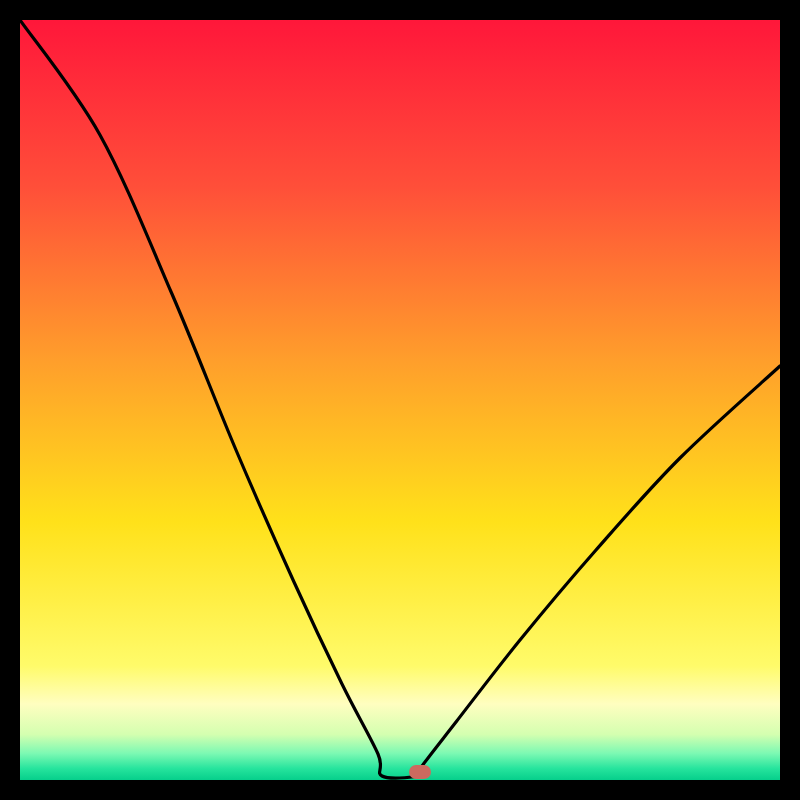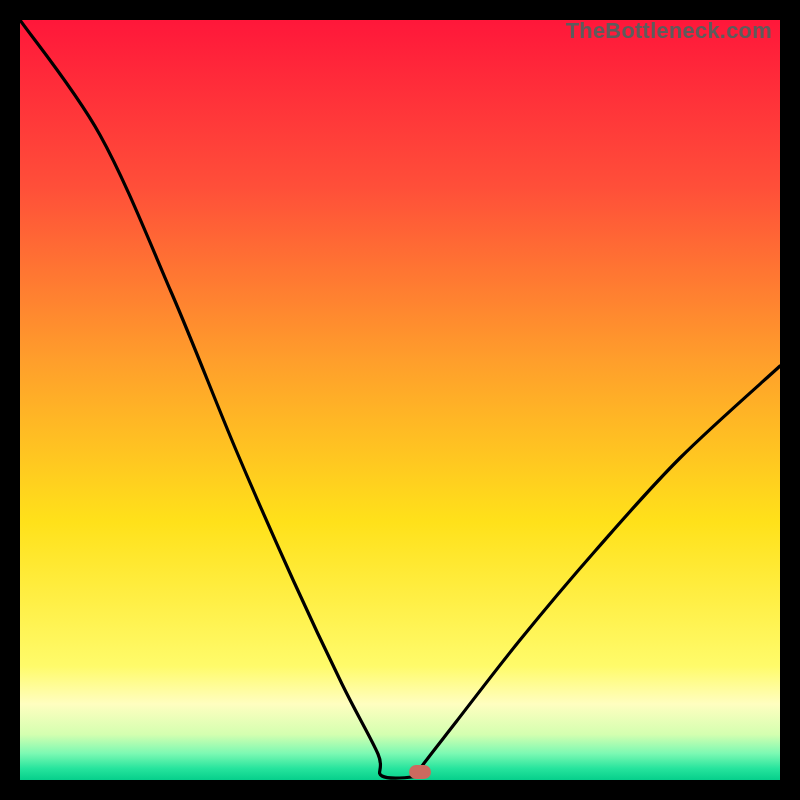--- a/index.html
+++ b/index.html
@@ -76,15 +76,14 @@
     </defs>
     <rect x="0" y="0" width="760" height="760" fill="url(#vgrad)"></rect>
   </svg>
 
   <svg class="curve" viewBox="0 0 760 760" preserveAspectRatio="none">
     <path id="curve-path" d="M 0 0 C 13.33 19.17, 54.67 69.33, 80 115 C 105.33 160.67, 129.33 221.50, 152 274 C 174.67 326.50, 195.67 382.00, 216 430 C 236.33 478.00, 256.33 523.00, 274 562 C 291.67 601.00, 308.00 635.33, 322 664 C 336.00 692.67, 351.33 718.67, 358 734 C 364.67 749.33, 355.50 752.33, 362 756 C 368.50 759.67, 390.33 757.67, 397 756 C 403.67 754.33, 395.50 755.00, 402 746 C 408.50 737.00, 419.67 723.00, 436 702 C 452.33 681.00, 476.67 648.67, 500 620 C 523.33 591.33, 549.33 560.33, 576 530 C 602.67 499.67, 629.33 468.67, 660 438 C 690.67 407.33, 743.33 361.33, 760 346" fill="none" stroke="#000000" stroke-width="3.2" stroke-linecap="round"></path>
   </svg>
 
   <div class="marker" style="left: 400px; top: 752px;"></div>
 
-  <div class="watermark">TheBottleneck.com</div>
 
 </div>
 
 </body></html>

